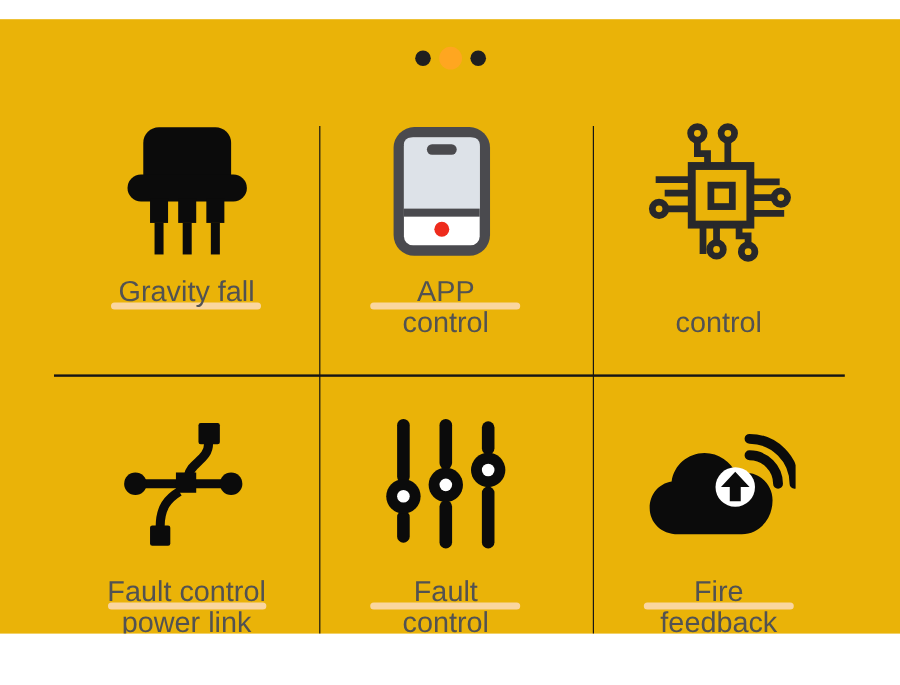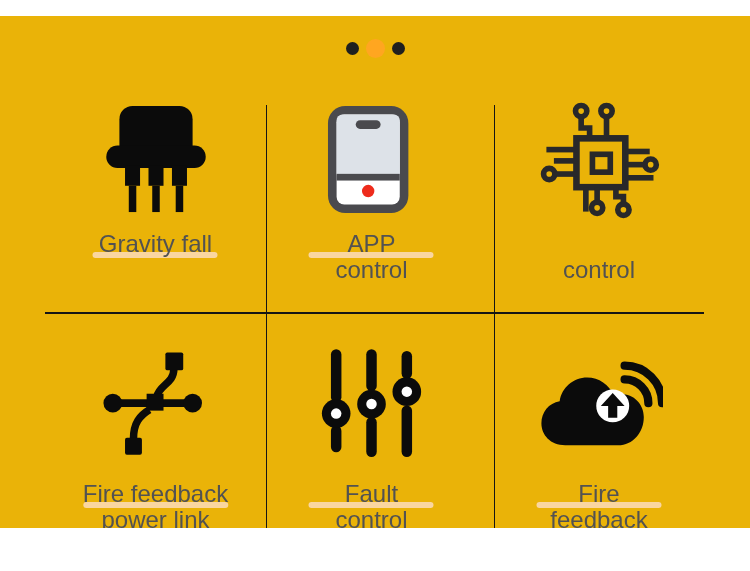--- a/index.html
+++ b/index.html
@@ -116,21 +116,21 @@
         <circle cx="19" cy="63" r="10" fill="currentColor"></circle>
         <circle cx="104" cy="63" r="10" fill="currentColor"></circle>
         <path d="M84 27 C84 42 68 44 66 56" stroke="currentColor" stroke-width="8" fill="none"></path>
         <rect x="75" y="9" width="19" height="19" rx="2" fill="currentColor"></rect>
         <path d="M58 70 C48 76 41 84 41 101" stroke="currentColor" stroke-width="8" fill="none"></path>
         <rect x="32" y="100" width="18" height="18" rx="2" fill="currentColor"></rect>
         <rect x="55" y="53" width="18" height="18" fill="currentColor"></rect>
       </svg>
     </div>
     <div class="label">
-      <span class="u">Fire feedback</span><br>
+      <span class="u">Fault control</span><br>
       <span>power link</span>
     </div>
   </div>
 
   <div class="cell r2 c2">
     <div class="icon-box">
       <svg width="105" height="126" viewBox="0 0 110 132">
         <g stroke="currentColor" stroke-width="11" stroke-linecap="round" fill="none">
           <path d="M18 13 V58"></path>
             <path d="M18 93 V110"></path>

